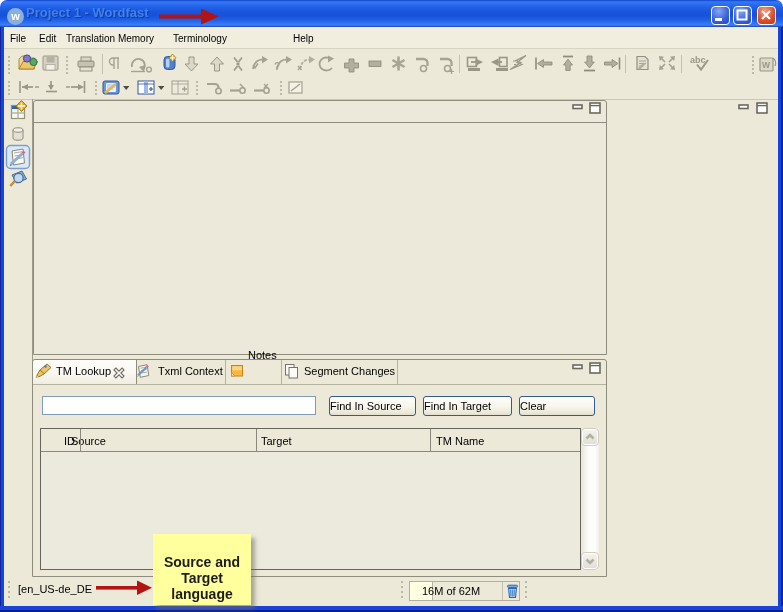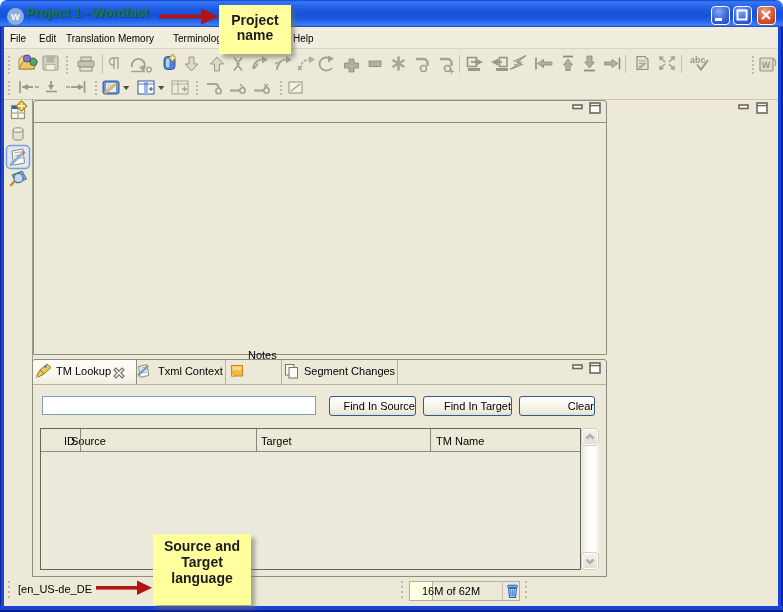--- a/index.html
+++ b/index.html
@@ -8,21 +8,21 @@
   .abs{position:absolute;}
   
   .b-left{left:0;top:27px;width:4px;bottom:0;background:linear-gradient(90deg,#10269c 0 1px,#1a43d9 1px 100%);}
   .b-right{right:0;top:27px;width:5px;bottom:0;background:linear-gradient(270deg,#10269c 0 2px,#1a43d9 2px 100%);}
   .b-bottom{left:0;bottom:0;width:783px;height:6px;background:linear-gradient(180deg,#1a43d9 0 4px,#0a1d8c 4px 100%);}
   
   .titlebar{left:0;top:0;width:783px;height:27px;border-radius:7px 7px 0 0;
     background:linear-gradient(180deg,#0f41c3 0%,#2e6ef2 5%,#3475f4 9%,#2363e9 24%,#1a55de 42%,#1751da 58%,#2060e6 74%,#3376f4 87%,#3c80f8 93%,#2a5cd0 97%,#1c43a8 100%);}
   .title-ico{left:7px;top:8px;width:17px;height:17px;border-radius:50%;
      background:#8cb0dc;color:#fff;font-size:11px;font-weight:bold;text-align:center;line-height:17px;}
-  .title-txt{left:26px;top:5px;color:#15803d;font-size:13px;font-weight:bold;text-shadow:1px 1px 1px #1a3a8c;}
+  .title-txt{left:26px;top:5px;color:#3b82f6;font-size:13px;font-weight:bold;text-shadow:1px 1px 1px #1a3a8c;}
   .wbtn{top:6px;width:19px;height:19px;border-radius:4px;border:1px solid #fff;box-sizing:border-box;}
   .wbtn.min{left:711px;background:radial-gradient(circle at 40% 25%,#86a7f3 0%,#3b64dd 55%,#2247bb 100%);}
   .wbtn.max{left:733px;background:radial-gradient(circle at 40% 25%,#86a7f3 0%,#3b64dd 55%,#2247bb 100%);}
   .wbtn.cls{left:757px;background:radial-gradient(circle at 40% 25%,#f0a088 0%,#dd512d 55%,#bd3813 100%);}
   
   .menubar{left:4px;top:27px;width:775px;height:21px;background:#f1eee0;border-bottom:1px solid #d8d4c2;}
   .mitem{position:absolute;top:4px;font-size:10px;color:#000;}
   
   .toolbar{left:4px;top:49px;width:775px;height:50px;background:#ece9d8;border-bottom:1px solid #cbc7b4;}
   
@@ -36,37 +36,37 @@
   .obody{position:absolute;left:0;top:23px;width:163px;height:450px;background:#eceadd;border:2px solid #9db9e8;box-sizing:border-box;}
   .obody-txt{position:absolute;left:3px;top:27px;font-size:11px;}
   
   .bpanel{left:32px;top:359px;width:575px;height:218px;border:1px solid #8e8c7c;border-radius:3px 3px 0 0;box-sizing:border-box;background:#ece9d8;}
   .btabs{position:absolute;left:0;top:0;right:0;height:24px;border-bottom:1px solid #b5b2a0;}
   .btab-act{position:absolute;left:0;top:0;width:103px;height:24px;background:linear-gradient(180deg,#fefdfa 0%,#faf8f1 55%,#f0ede0 100%);border-right:1px solid #8e8c7c;border-radius:3px 0 0 0;}
   .btab{position:absolute;top:0;height:24px;border-right:1px solid #b5b2a0;}
   .btab-txt{position:absolute;top:6px;font-size:11px;white-space:nowrap;}
   
   .sinput{left:42px;top:396px;width:274px;height:19px;background:#fff;border:1px solid #7f9db9;box-sizing:border-box;}
-  .xpbtn{top:396px;height:20px;border:1px solid #355a8c;border-radius:3px;background:linear-gradient(180deg,#fefefb 0%,#f7f5ec 55%,#ece9da 85%,#e2dfcf 100%);box-sizing:border-box;font-size:11px;text-align:right;color:#000;}
+  .xpbtn{top:396px;height:20px;border:1px solid #355a8c;border-radius:3px;background:linear-gradient(180deg,#fefefb 0%,#f7f5ec 55%,#ece9da 85%,#e2dfcf 100%);box-sizing:border-box;font-size:11px;text-align:left;color:#000;}
   
   .tbl{left:40px;top:428px;width:541px;height:142px;border:1px solid #66655c;box-sizing:border-box;background:#eceadc;}
   .thead{position:absolute;left:0;top:0;right:0;height:22px;border-bottom:1px solid #8a887a;background:#ece9d8;}
   .thc{position:absolute;top:6px;font-size:11px;}
   .tvline{position:absolute;top:0;width:1px;height:22px;background:#8a887a;}
   .sb{left:582px;top:428px;width:17px;height:142px;background:linear-gradient(90deg,#eae8dc 0%,#fdfdfb 40%,#fdfdfb 75%,#f2f0e8 100%);}
   .sbbtn{position:absolute;left:0px;width:16px;height:16px;background:linear-gradient(180deg,#f4f3ec,#e2dfd2);border:1px solid #fff;outline:1px solid #d0cdc0;border-radius:3px;box-sizing:border-box;}
   
   .status-txt{left:18px;top:583px;font-size:11px;}
   .memw{left:409px;top:581px;width:111px;height:20px;border:1px solid #b2af9e;box-sizing:border-box;background:#ece9d8;}
   .memfill{position:absolute;left:0;top:0;width:22px;height:18px;background:#ffffe1;border-right:1px solid #b8b5a4;}
   .memtxt{position:absolute;left:12px;top:3px;font-size:11px;}
   
   .callout{background:#ffff9e;box-shadow:4px 4px 4px rgba(110,110,100,0.55);text-align:center;font-weight:bold;color:#1c1c1c;}
   .co1{left:219px;top:5px;width:72px;height:49px;font-size:14px;line-height:15px;padding-top:8px;box-sizing:border-box;}
-  .co2{left:153px;top:534px;width:98px;height:71px;font-size:14px;line-height:16px;padding-top:4px;box-sizing:border-box;}
+  .co2{left:153px;top:534px;width:98px;height:71px;font-size:14px;line-height:16px;padding-top:20px;box-sizing:border-box;}
 </style>
 </head>
 <body>
 <div class="win">
   <div class="abs" style="left:0;top:26px;width:783px;height:580px;background:#ece9d8;"></div>
   <div class="abs titlebar"></div>
   <div class="abs title-ico">w</div>
   <div class="abs title-txt">Project 1 - Wordfast</div>
   <div class="abs wbtn min"><svg width="17" height="17">
         <rect x="3" y="11" width="7" height="3" fill="#fff"></rect>
@@ -393,20 +393,19 @@
   </div>
 
   <div class="abs b-left"></div>
   <div class="abs b-right"></div>
   <div class="abs b-bottom"></div>
 
   <svg class="abs" style="left:159px;top:8px;" width="62" height="18">
     <rect x="0" y="6.5" width="46" height="4" fill="#b21414"></rect>
     <path d="M42,0.5 L60,8.5 L42,16.5 Z" fill="#b21414"></path>
   </svg>
-  <div class="abs callout co1">Project<br>name</div>
 
   <svg class="abs" style="left:96px;top:580px;" width="58" height="16">
     <rect x="0" y="6" width="45" height="3.6" fill="#b21414"></rect>
     <path d="M41,0.5 L56,7.8 L41,15 Z" fill="#b21414"></path>
   </svg>
   <div class="abs callout co2">Source and<br>Target<br>language</div>
 </div>
 
 </body></html>

